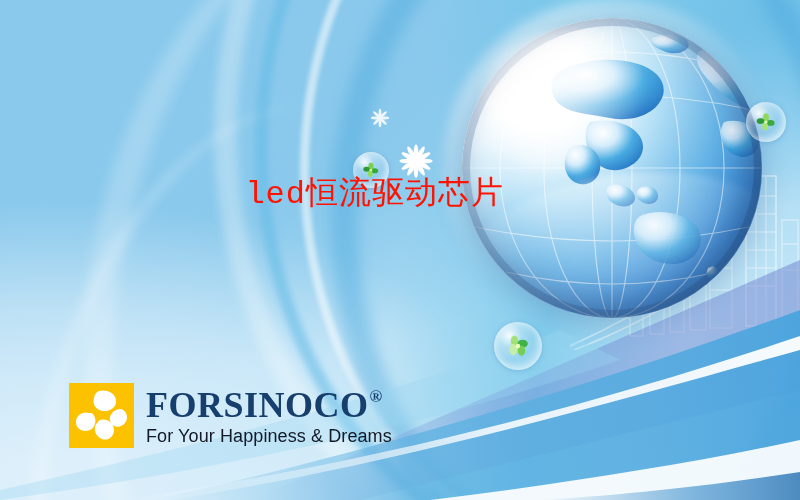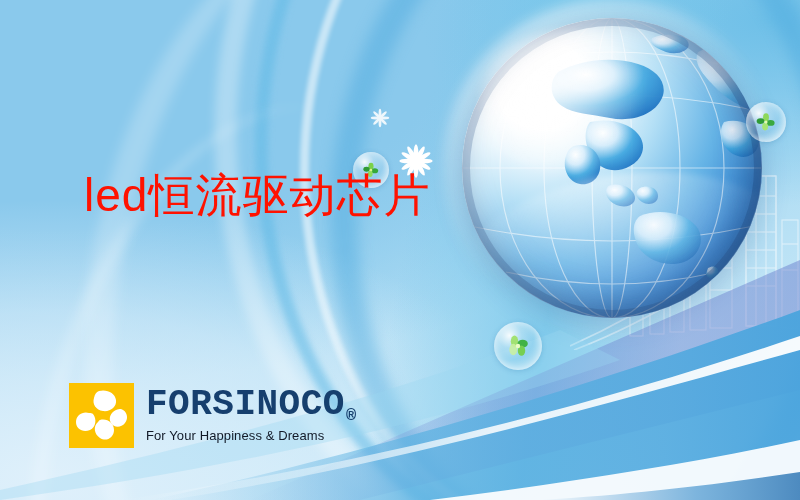--- a/index.html
+++ b/index.html
@@ -79,34 +79,34 @@
   .bub-b{left:494px;top:322px;width:48px;height:48px;}
   .bub-c{left:746px;top:102px;width:40px;height:40px;}
 
   
   .burst{position:absolute;}
   .bs1{left:398px;top:143px;width:36px;height:36px;}
   .bs2{left:370px;top:108px;width:20px;height:20px;opacity:.9;}
 
   
   .headline{position:absolute;left:84px;top:163px;width:420px;}
-  .hl-line{color:#ff1200;font-size:46px;line-height:64px;letter-spacing:1px;
-      font-family:Liberation Sans, sans-serif;white-space:nowrap;}
+  .hl-line{color:#ff1200;font-size:32px;line-height:64px;letter-spacing:1px;
+      font-family:Liberation Mono, monospace;white-space:nowrap;text-align:right;}
   .hl-line.l2{padding-left:14px;}
 
   
   .logo{position:absolute;left:69px;top:383px;display:flex;align-items:center;}
   .logo-mark{width:65px;height:65px;background:#fcc200;position:relative;flex:0 0 auto;}
   .logo-mark svg{position:absolute;inset:0;}
   .logo-text{margin-left:12px;display:flex;flex-direction:column;justify-content:center;}
-  .logo-word{display:flex;align-items:flex-end;color:#163f6e;
+  .logo-word{display:flex;align-items:flex-start;color:#163f6e;
       font-size:36px;font-weight:bold;letter-spacing:.5px;line-height:38px;
-      font-family:Liberation Mono, monospace;}
+      font-family:Liberation Serif, serif;}
   .logo-reg{font-size:17px;line-height:17px;margin-left:1px;margin-top:2px;}
-  .logo-tag{color:#121a28;font-size:13px;line-height:20px;margin-top:2px;letter-spacing:.1px;
+  .logo-tag{color:#121a28;font-size:18px;line-height:20px;margin-top:2px;letter-spacing:.1px;
       font-family:"Liberation Sans","DejaVu Sans",sans-serif;}
 </style>
 </head>
 <body>
 
 <div id="stage">
 
   <div class="wash wash-a"></div>
   <div class="wash wash-b"></div>
   <div class="wash wash-c"></div>

